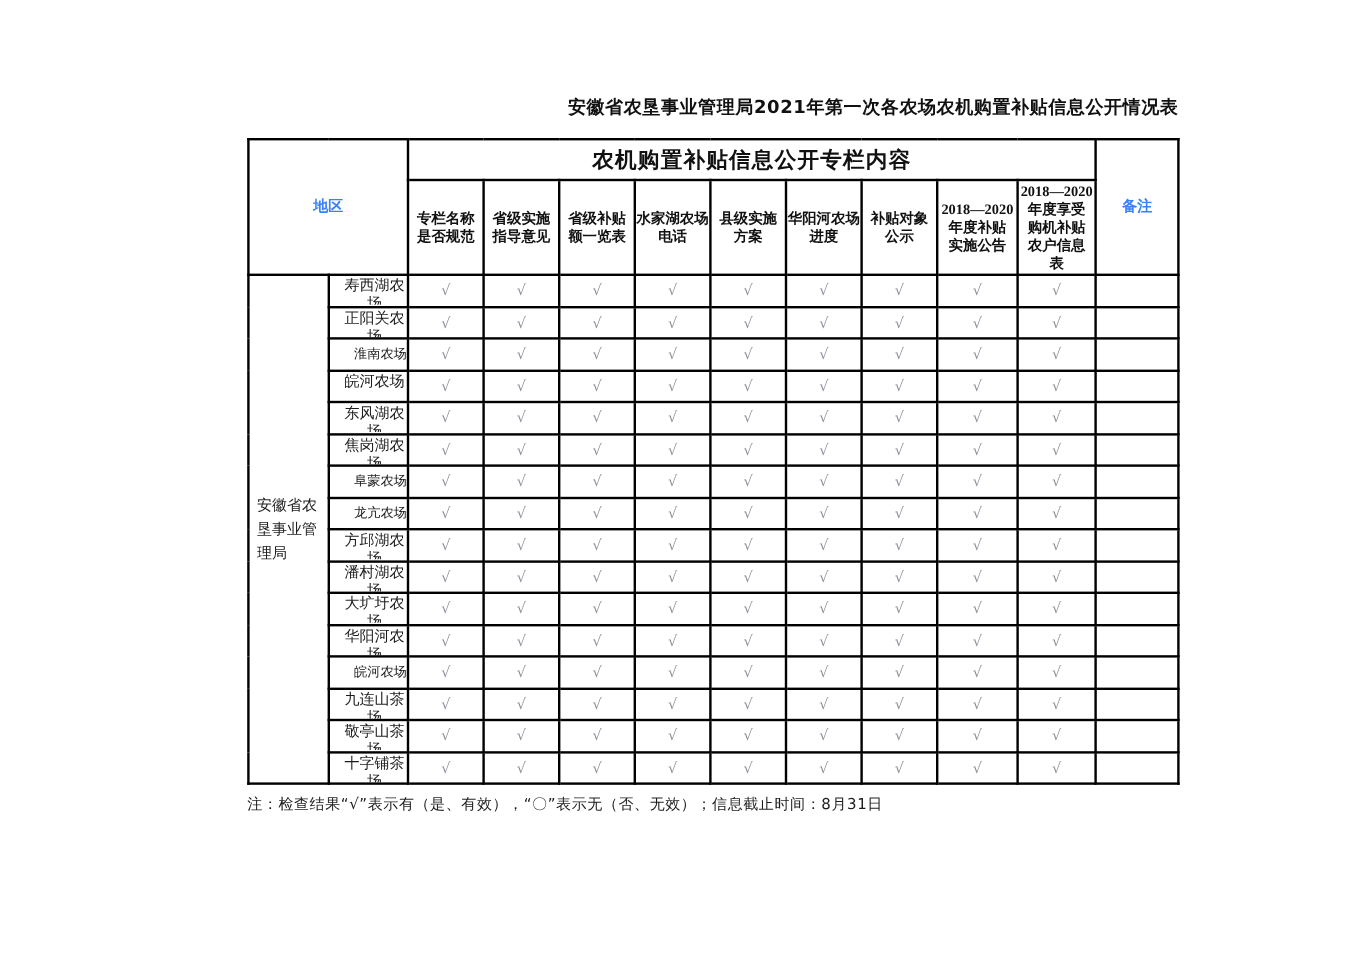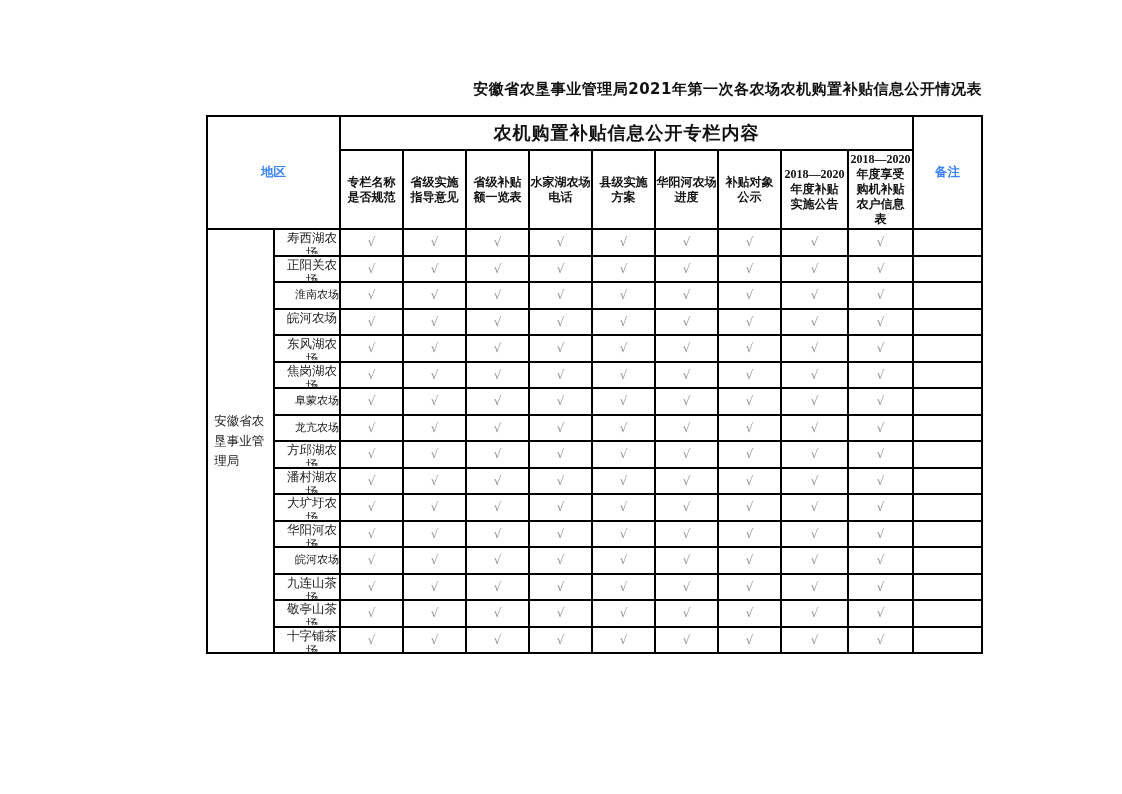--- a/index.html
+++ b/index.html
@@ -402,14 +402,15 @@
           <td class="check-cell">√</td>
           <td class="check-cell">√</td>
           <td class="check-cell">√</td>
           <td class="check-cell">√</td>
           <td class="check-cell">√</td>
           <td class="remark-cell"></td>
         </tr>
       </tbody>
   </table>
 
+  <div class="footnote">注：检查结果“√”表示有（是、有效），“〇”表示无（否、无效）；信息截止时间：8月31日</div>
 
 </div>
 
 </body></html>

